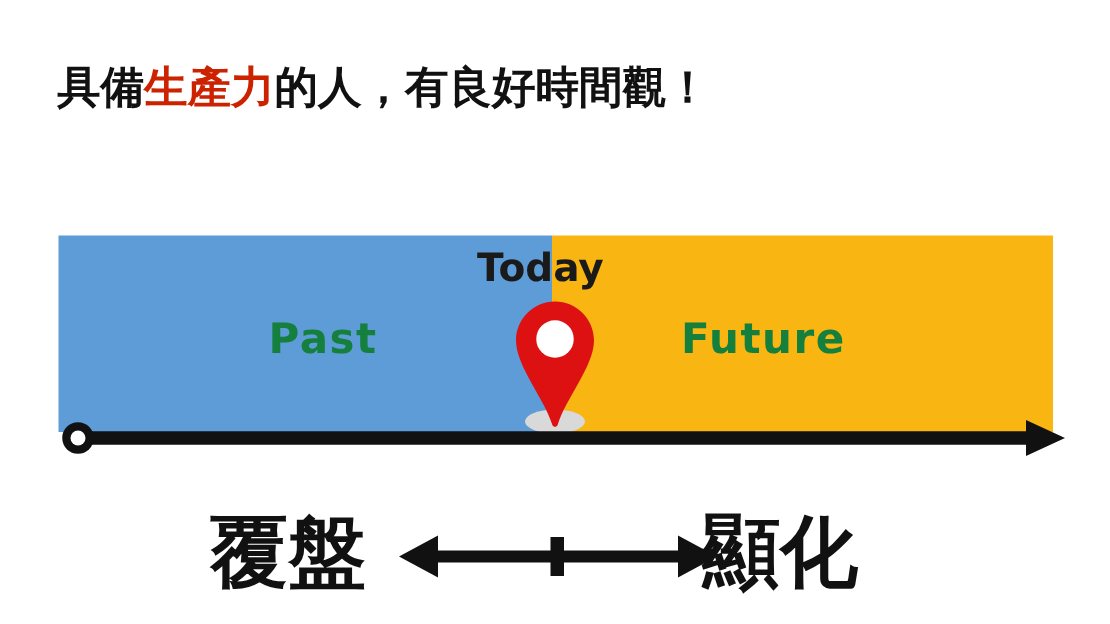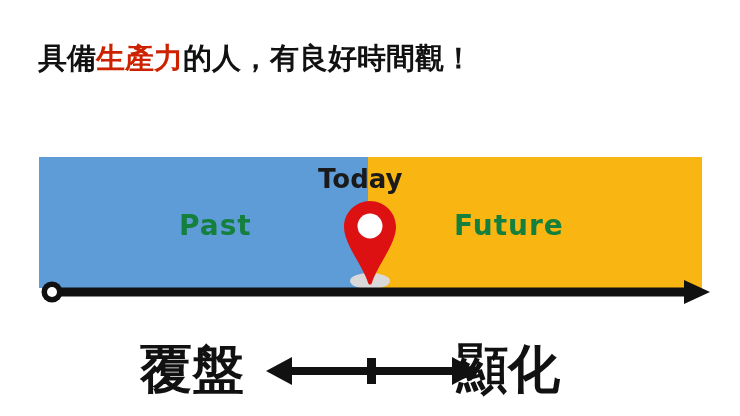--- a/index.html
+++ b/index.html
@@ -115,21 +115,21 @@
     position: absolute;
     font-family: "DejaVu Sans", "Liberation Sans", sans-serif;
     font-weight: bold;
     font-size: 52px;
     line-height: 60px;
     color: #111111;
     top: 6px;
     white-space: nowrap;
   }
   .cjk-left  { left: 140px; }
-  .cjk-right { left: 456px; }
+  .cjk-right { left: 468px; }
   .dbl-arrow {
     position: absolute;
     left: 266px;
     top: 18px;
     width: 212px;
     height: 40px;
   }
 </style>
 </head>
 <body>

